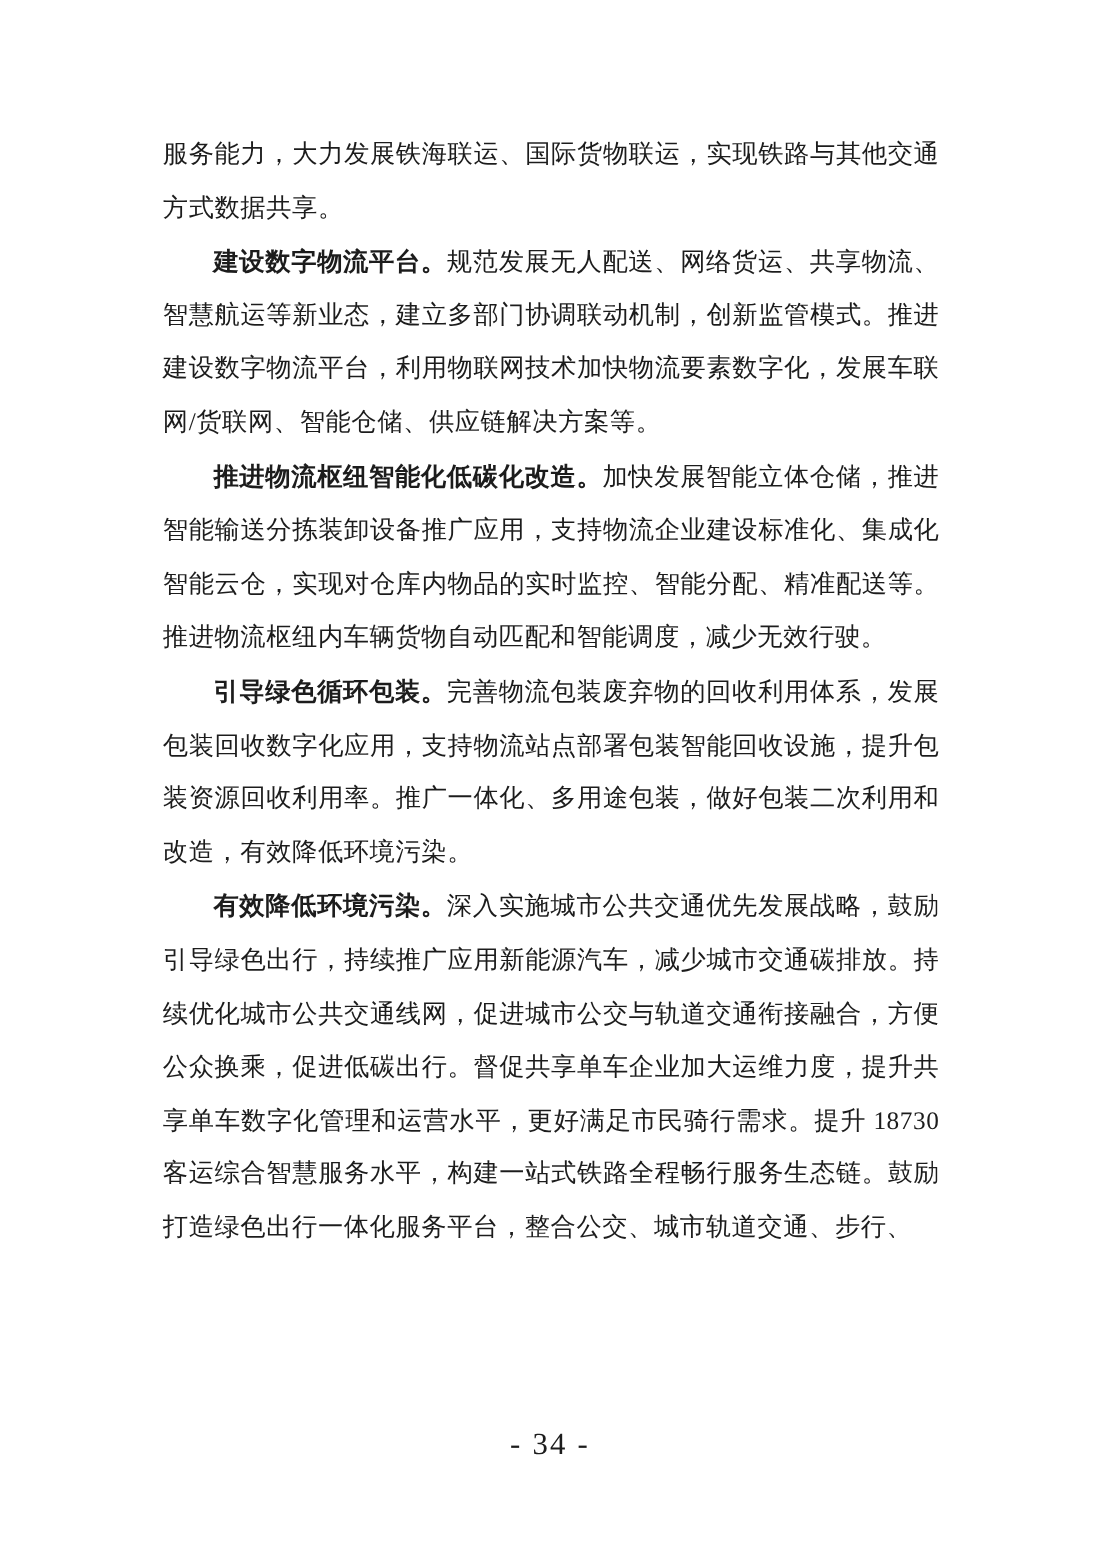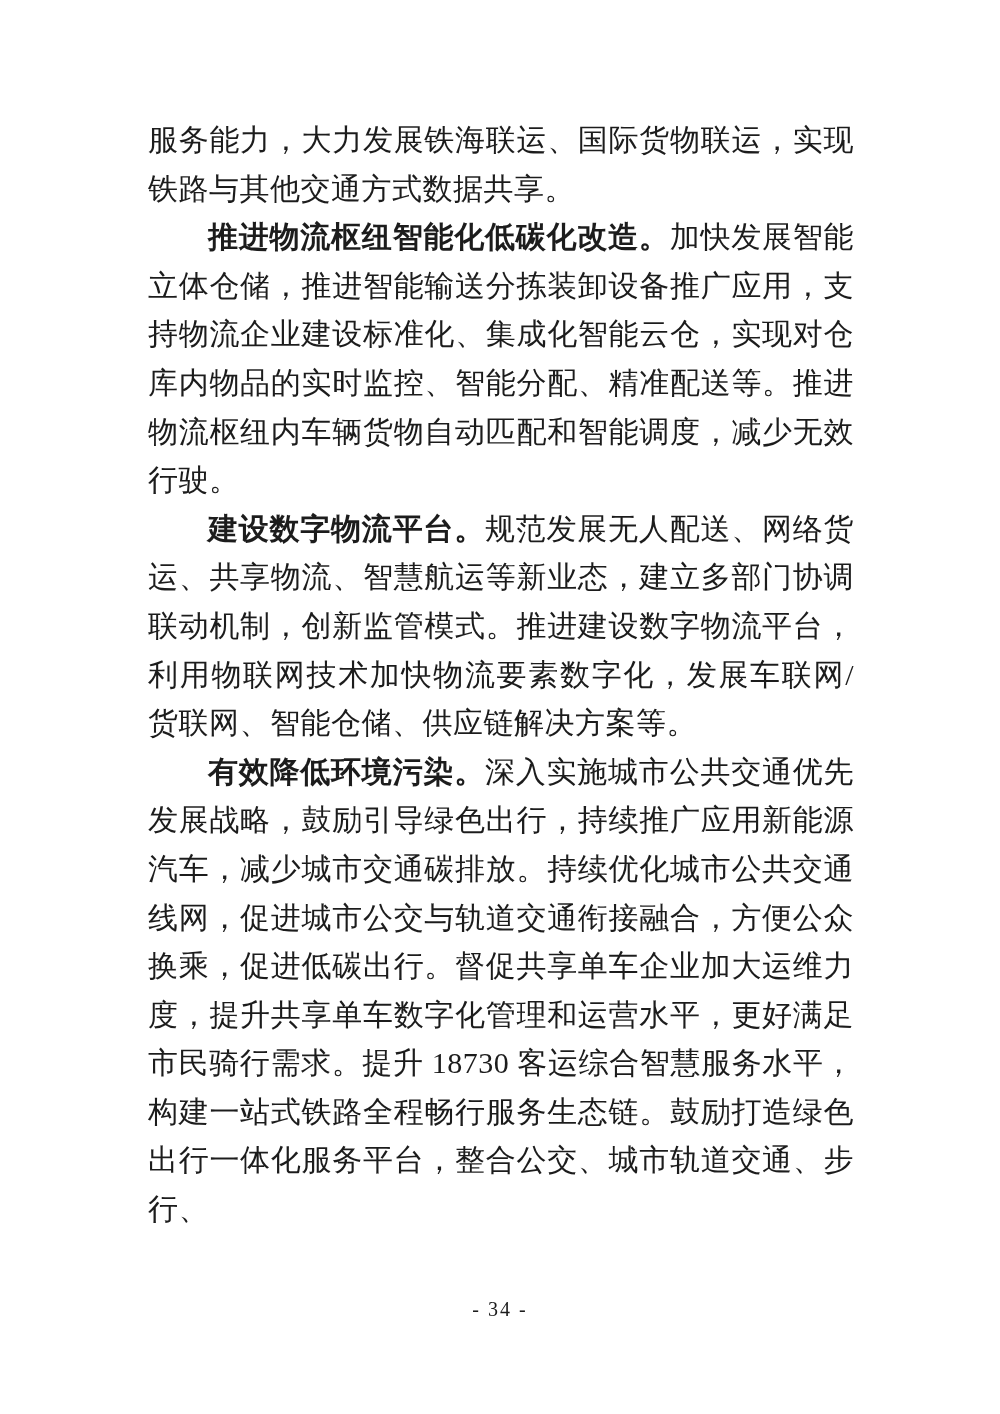--- a/index.html
+++ b/index.html
@@ -18,57 +18,58 @@
     color: #1c1c1c;
   }
   .content {
     position: absolute;
     left: 148px;
     top: 116px;
     width: 706px;
   }
   .para {
     margin: 0;
-    font-size: 30px;
+    font-size: 23px;
     line-height: 48.6px;
     text-align: justify;
     text-justify: inter-character;
     letter-spacing: 0.5px;
     word-break: break-all;
   }
   .para.indent {
     text-indent: 2em;
   }
   .lead {
     font-weight: 700;
     font-family: "Liberation Sans", "DejaVu Sans", sans-serif;
     letter-spacing: 0.5px;
   }
   .footer {
     position: absolute;
     left: 0;
     right: 0;
     top: 1298px;
     text-align: center;
-    font-size: 20px;
+    font-size: 28px;
     letter-spacing: 2px;
     color: #1c1c1c;
   }
 </style>
 </head>
 <body>
 
 <div class="page">
   <div class="content">
 
     <p class="para"><span>服务能力，大力发展铁海联运、国际货物联运，实现铁路与其他交通方式数据共享。</span></p>
 
+    <p class="para indent"><span class="lead">建设数字物流平台。</span><span>规范发展无人配送、网络货运、共享物流、智慧航运等新业态，建立多部门协调联动机制，创新监管模式。推进建设数字物流平台，利用物联网技术加快物流要素数字化，发展车联网/货联网、智能仓储、供应链解决方案等。</span></p>
+
     <p class="para indent"><span class="lead">推进物流枢纽智能化低碳化改造。</span><span>加快发展智能立体仓储，推进智能输送分拣装卸设备推广应用，支持物流企业建设标准化、集成化智能云仓，实现对仓库内物品的实时监控、智能分配、精准配送等。推进物流枢纽内车辆货物自动匹配和智能调度，减少无效行驶。</span></p>
 
-    <p class="para indent"><span class="lead">建设数字物流平台。</span><span>规范发展无人配送、网络货运、共享物流、智慧航运等新业态，建立多部门协调联动机制，创新监管模式。推进建设数字物流平台，利用物联网技术加快物流要素数字化，发展车联网/货联网、智能仓储、供应链解决方案等。</span></p>
-
+    <p class="para indent"><span class="lead">引导绿色循环包装。</span><span>完善物流包装废弃物的回收利用体系，发展包装回收数字化应用，支持物流站点部署包装智能回收设施，提升包装资源回收利用率。推广一体化、多用途包装，做好包装二次利用和改造，有效降低环境污染。</span></p>
 
     <p class="para indent"><span class="lead">有效降低环境污染。</span><span>深入实施城市公共交通优先发展战略，鼓励引导绿色出行，持续推广应用新能源汽车，减少城市交通碳排放。持续优化城市公共交通线网，促进城市公交与轨道交通衔接融合，方便公众换乘，促进低碳出行。督促共享单车企业加大运维力度，提升共享单车数字化管理和运营水平，更好满足市民骑行需求。提升 18730 客运综合智慧服务水平，构建一站式铁路全程畅行服务生态链。鼓励打造绿色出行一体化服务平台，整合公交、城市轨道交通、步行、</span></p>
 
   </div>
 
   <div class="footer">- 34 -</div>
 </div>
 
 </body></html>

